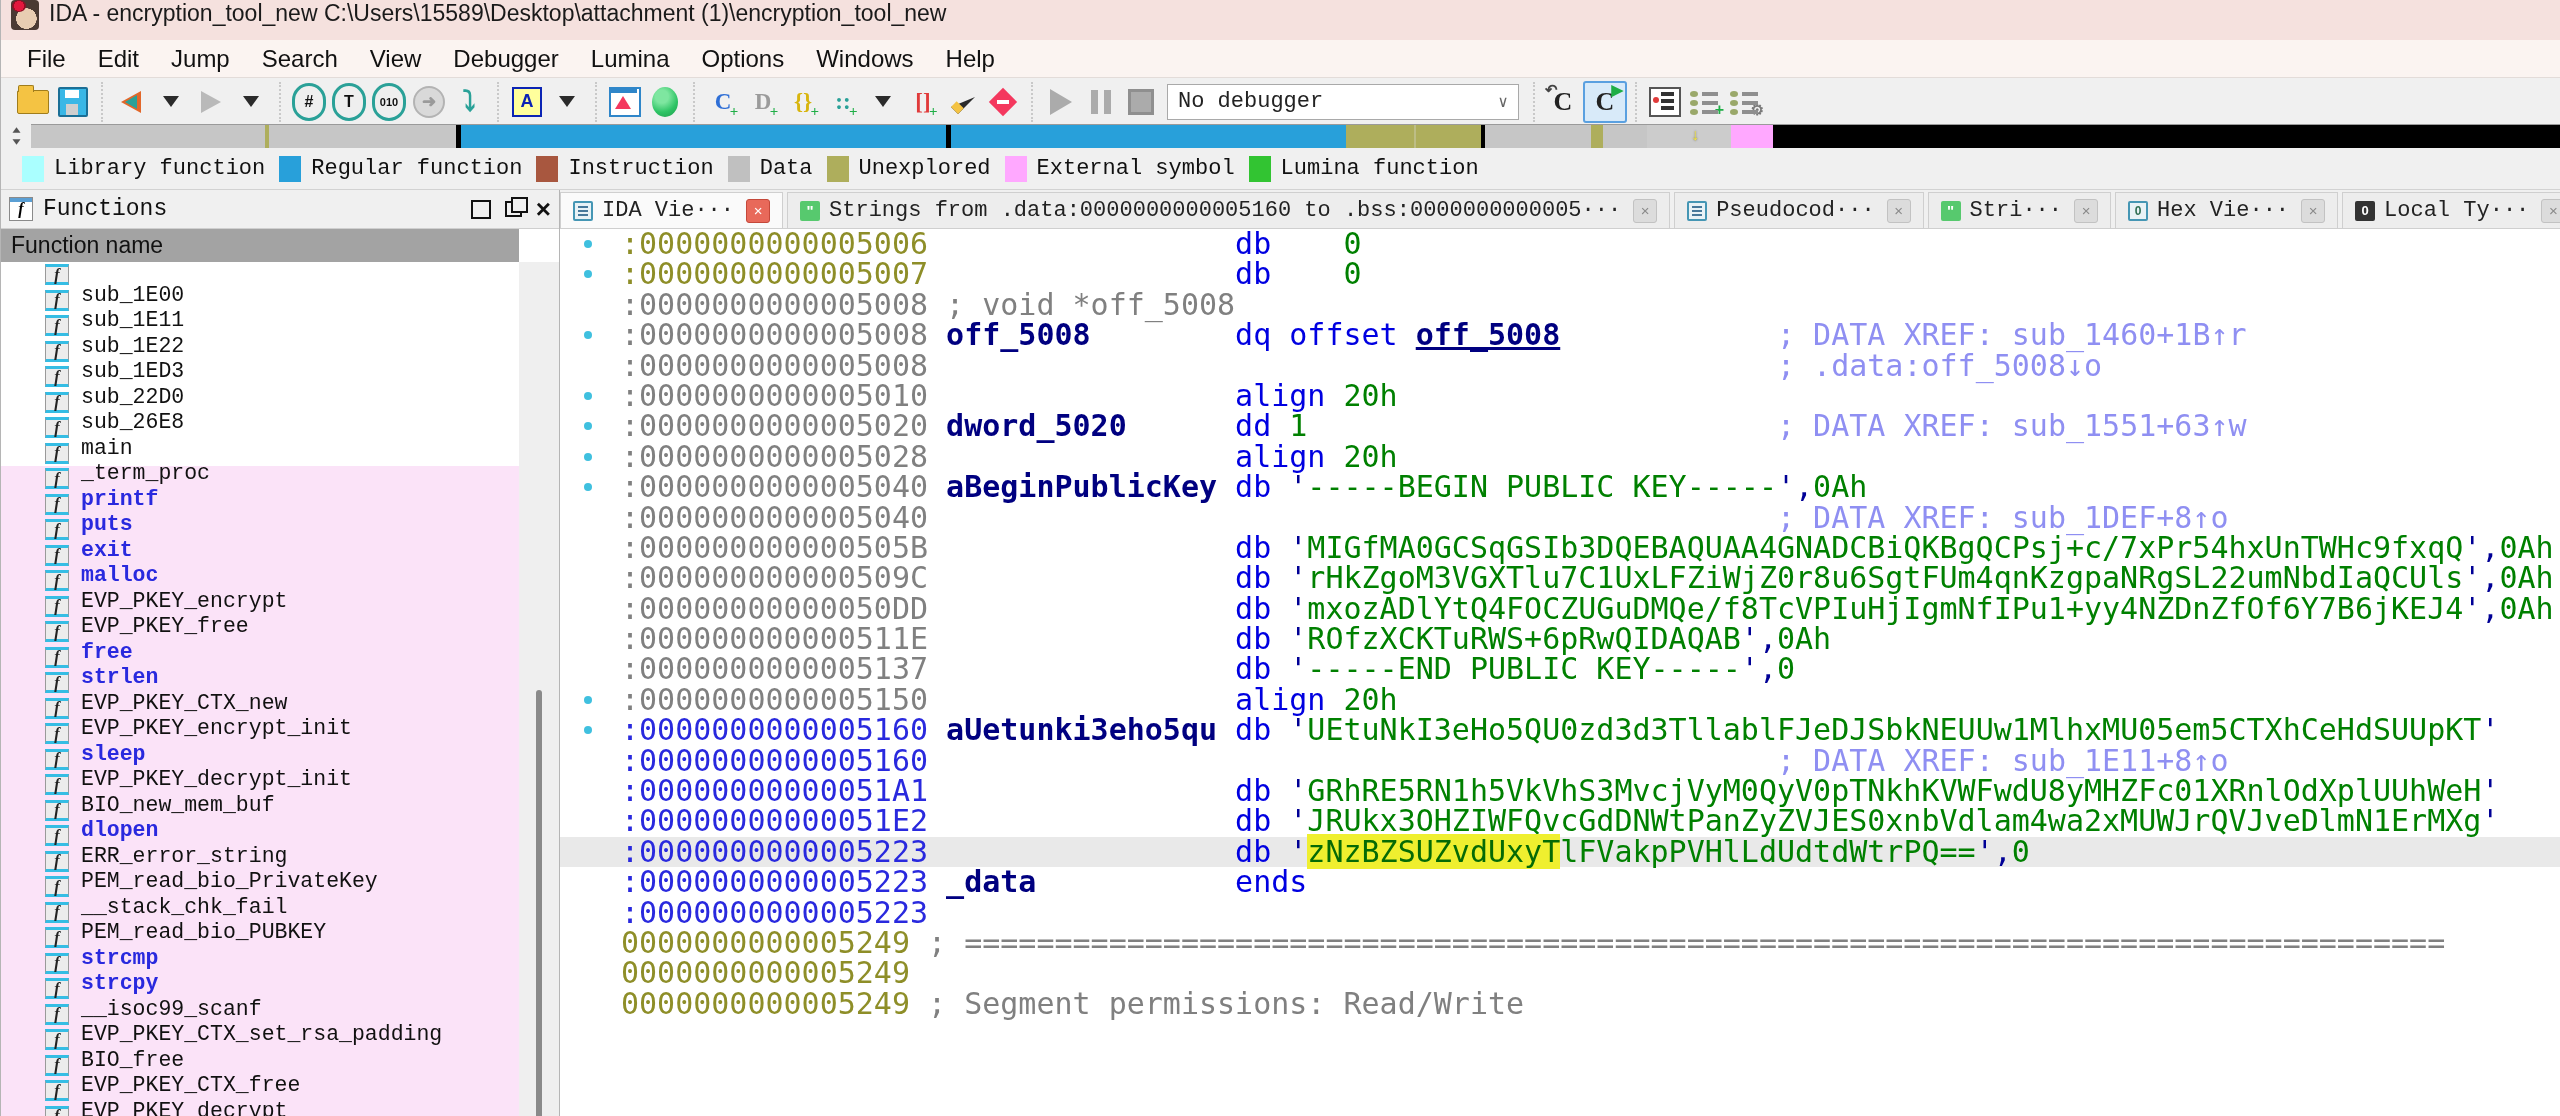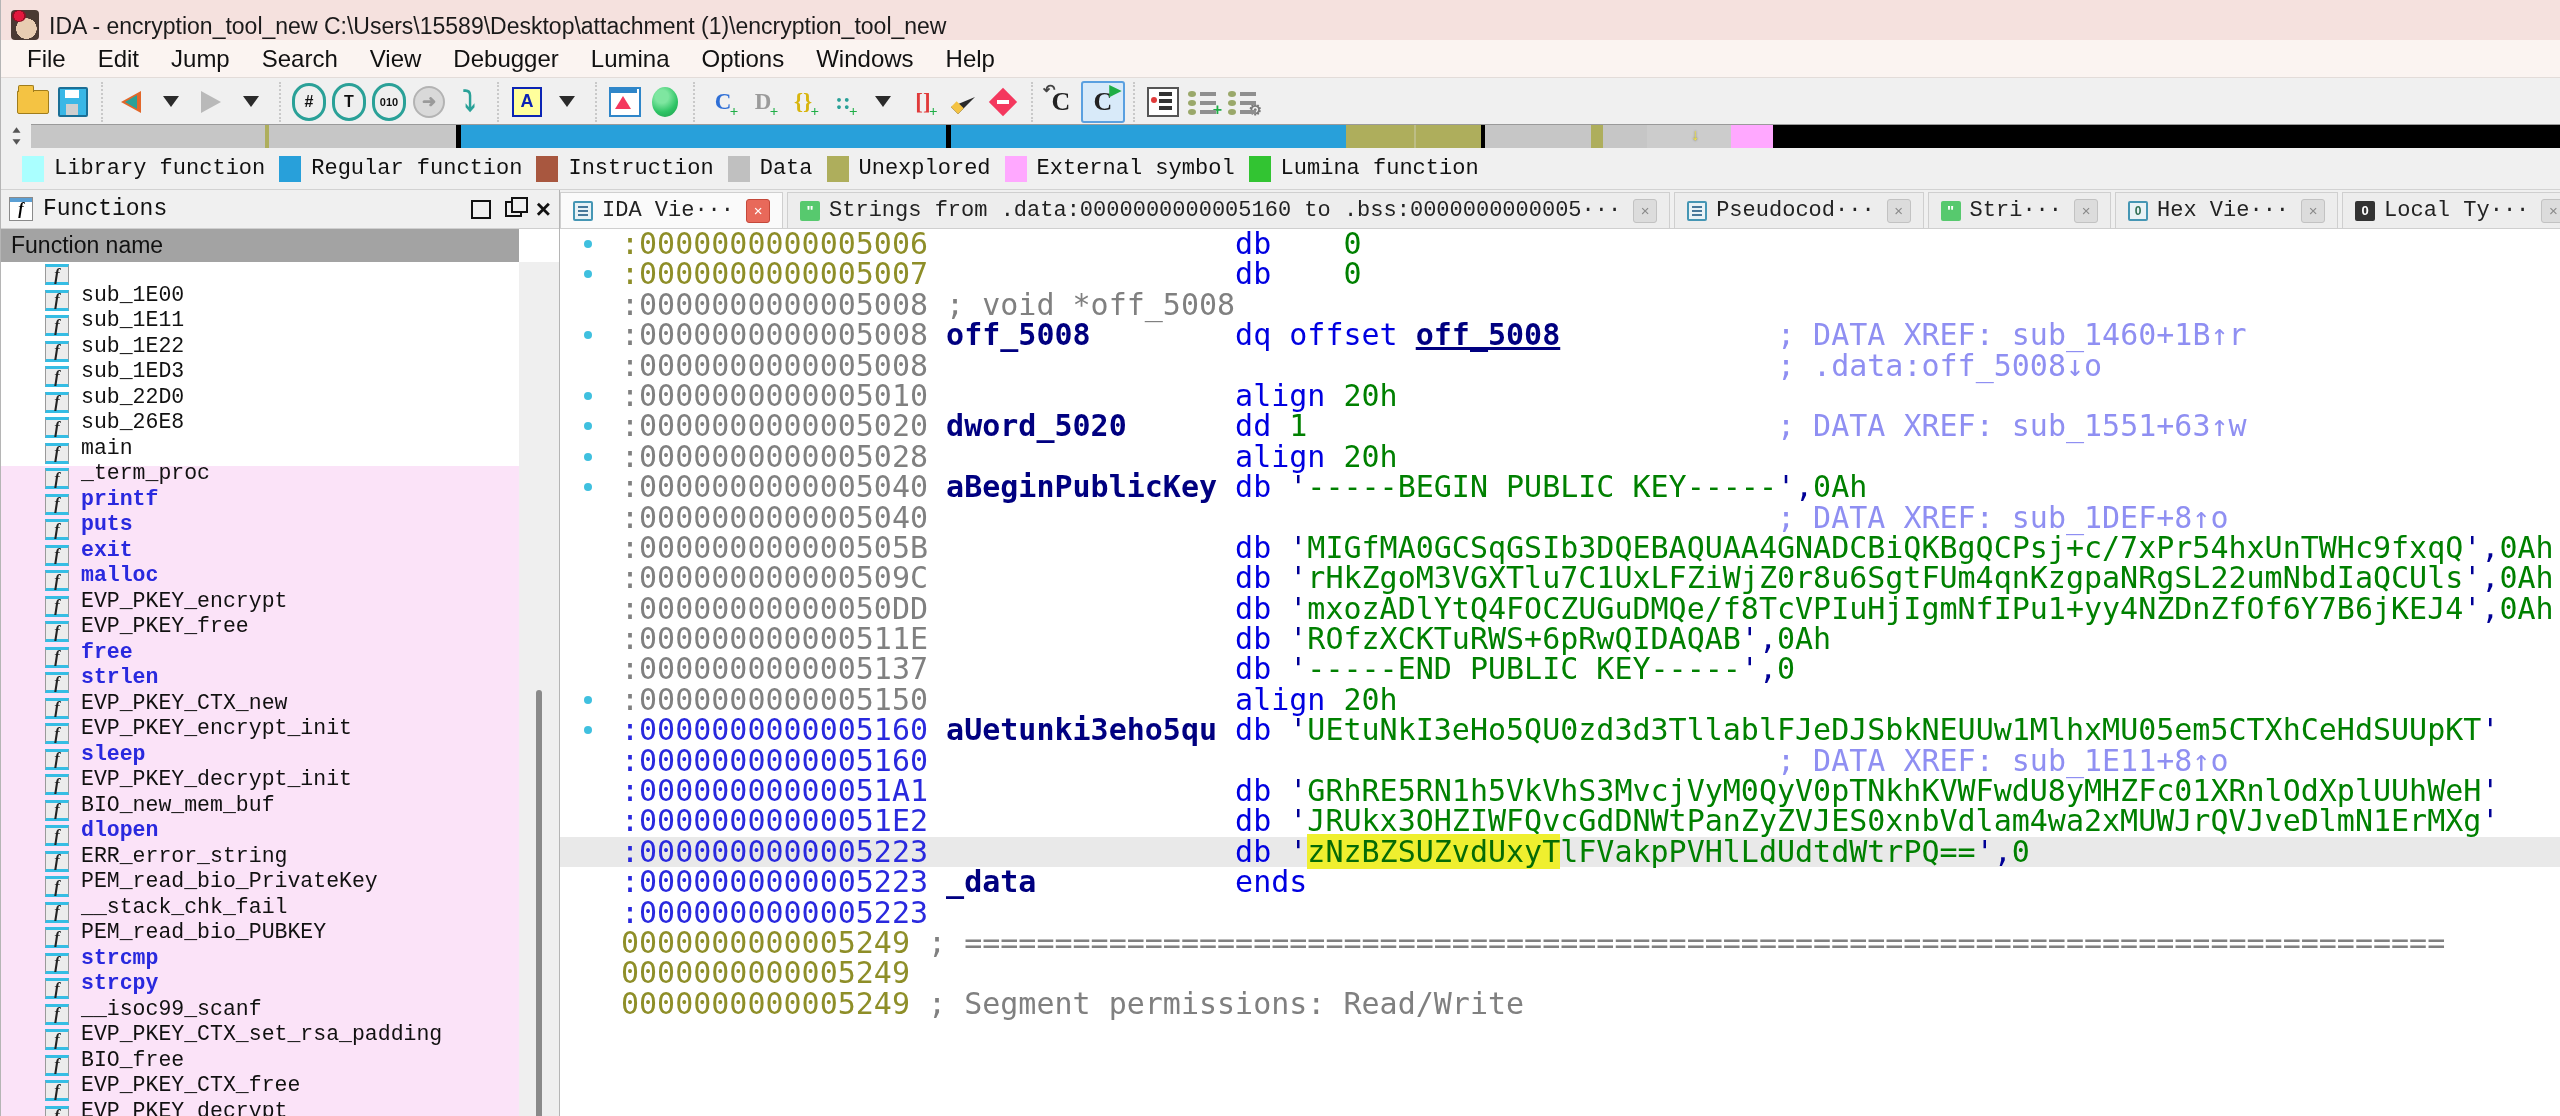--- a/index.html
+++ b/index.html
@@ -1,20 +1,20 @@
 <!DOCTYPE html>
 <html><head>
 <meta charset="utf-8">
 <style>
   html,body{margin:0;padding:0;background:#dadada;}
   #app{position:relative;width:2560px;height:1116px;overflow:hidden;background:#f0f0f0;
        font-family:"Liberation Sans",sans-serif;border-left:1px solid #b5b5b5;}
   
   #titlebar{position:absolute;left:0;top:0;width:2560px;height:40px;background:#f5e1de;
-            display:flex;align-items:flex-end;padding-left:10px;box-sizing:border-box;}
+            display:flex;align-items:flex-start;padding-left:10px;box-sizing:border-box;}
   #app-icon{width:28px;height:30px;border-radius:4px;position:relative;flex:0 0 auto;
             background:radial-gradient(circle at 55% 62%,#e8cdb2 0 42%,#4a3a33 43% 100%);}
   #app-icon:before{content:"";position:absolute;left:1px;top:0;width:14px;height:12px;border-radius:50%;
             background:radial-gradient(circle at 50% 50%,#e2183d 0 55%,#8f1025 56% 100%);}
   #title-text{margin-left:10px;font-size:23px;color:#1a1a1a;white-space:nowrap;}
   
   #menubar{position:absolute;left:0;top:40px;width:2560px;height:38px;background:#fbf4f1;
            display:flex;align-items:center;padding-left:10px;box-sizing:border-box;border-bottom:1px solid #e3dcd9;}
   .menu-item{font-size:24px;color:#111;padding:2px 16px;cursor:default;}
   
@@ -237,20 +237,35 @@
           <span class="addable br-red">[]<i>+</i></span>
         </div>
         <div class="tbtn">
           <span class="ico-pencil"></span>
         </div>
         <div class="tbtn">
           <span class="ico-diamond"></span>
         </div>
       </div>
       <div class="tgroup">
+        <div class="tbtn">
+          <span class="ico-play"></span>
+        </div>
+        <div class="tbtn">
+          <span class="ico-pause"></span>
+        </div>
+        <div class="tbtn">
+          <span class="ico-stop"></span>
+        </div>
+        <div id="debugger-select">
+          <span>No debugger</span>
+          <span class="caret">∨</span>
+        </div>
+      </div>
+      <div class="tgroup">
         <div class="cbtn">C<i class="tl">↶</i></div>
         <div class="cbtn hl">C<i class="tr">▶</i></div>
       </div>
       <div class="tgroup">
         <div class="tbtn">
           <span class="ico-list red"></span>
         </div>
         <div class="tbtn">
           <span class="minilist">
             <span class="badge plus">+</span>

